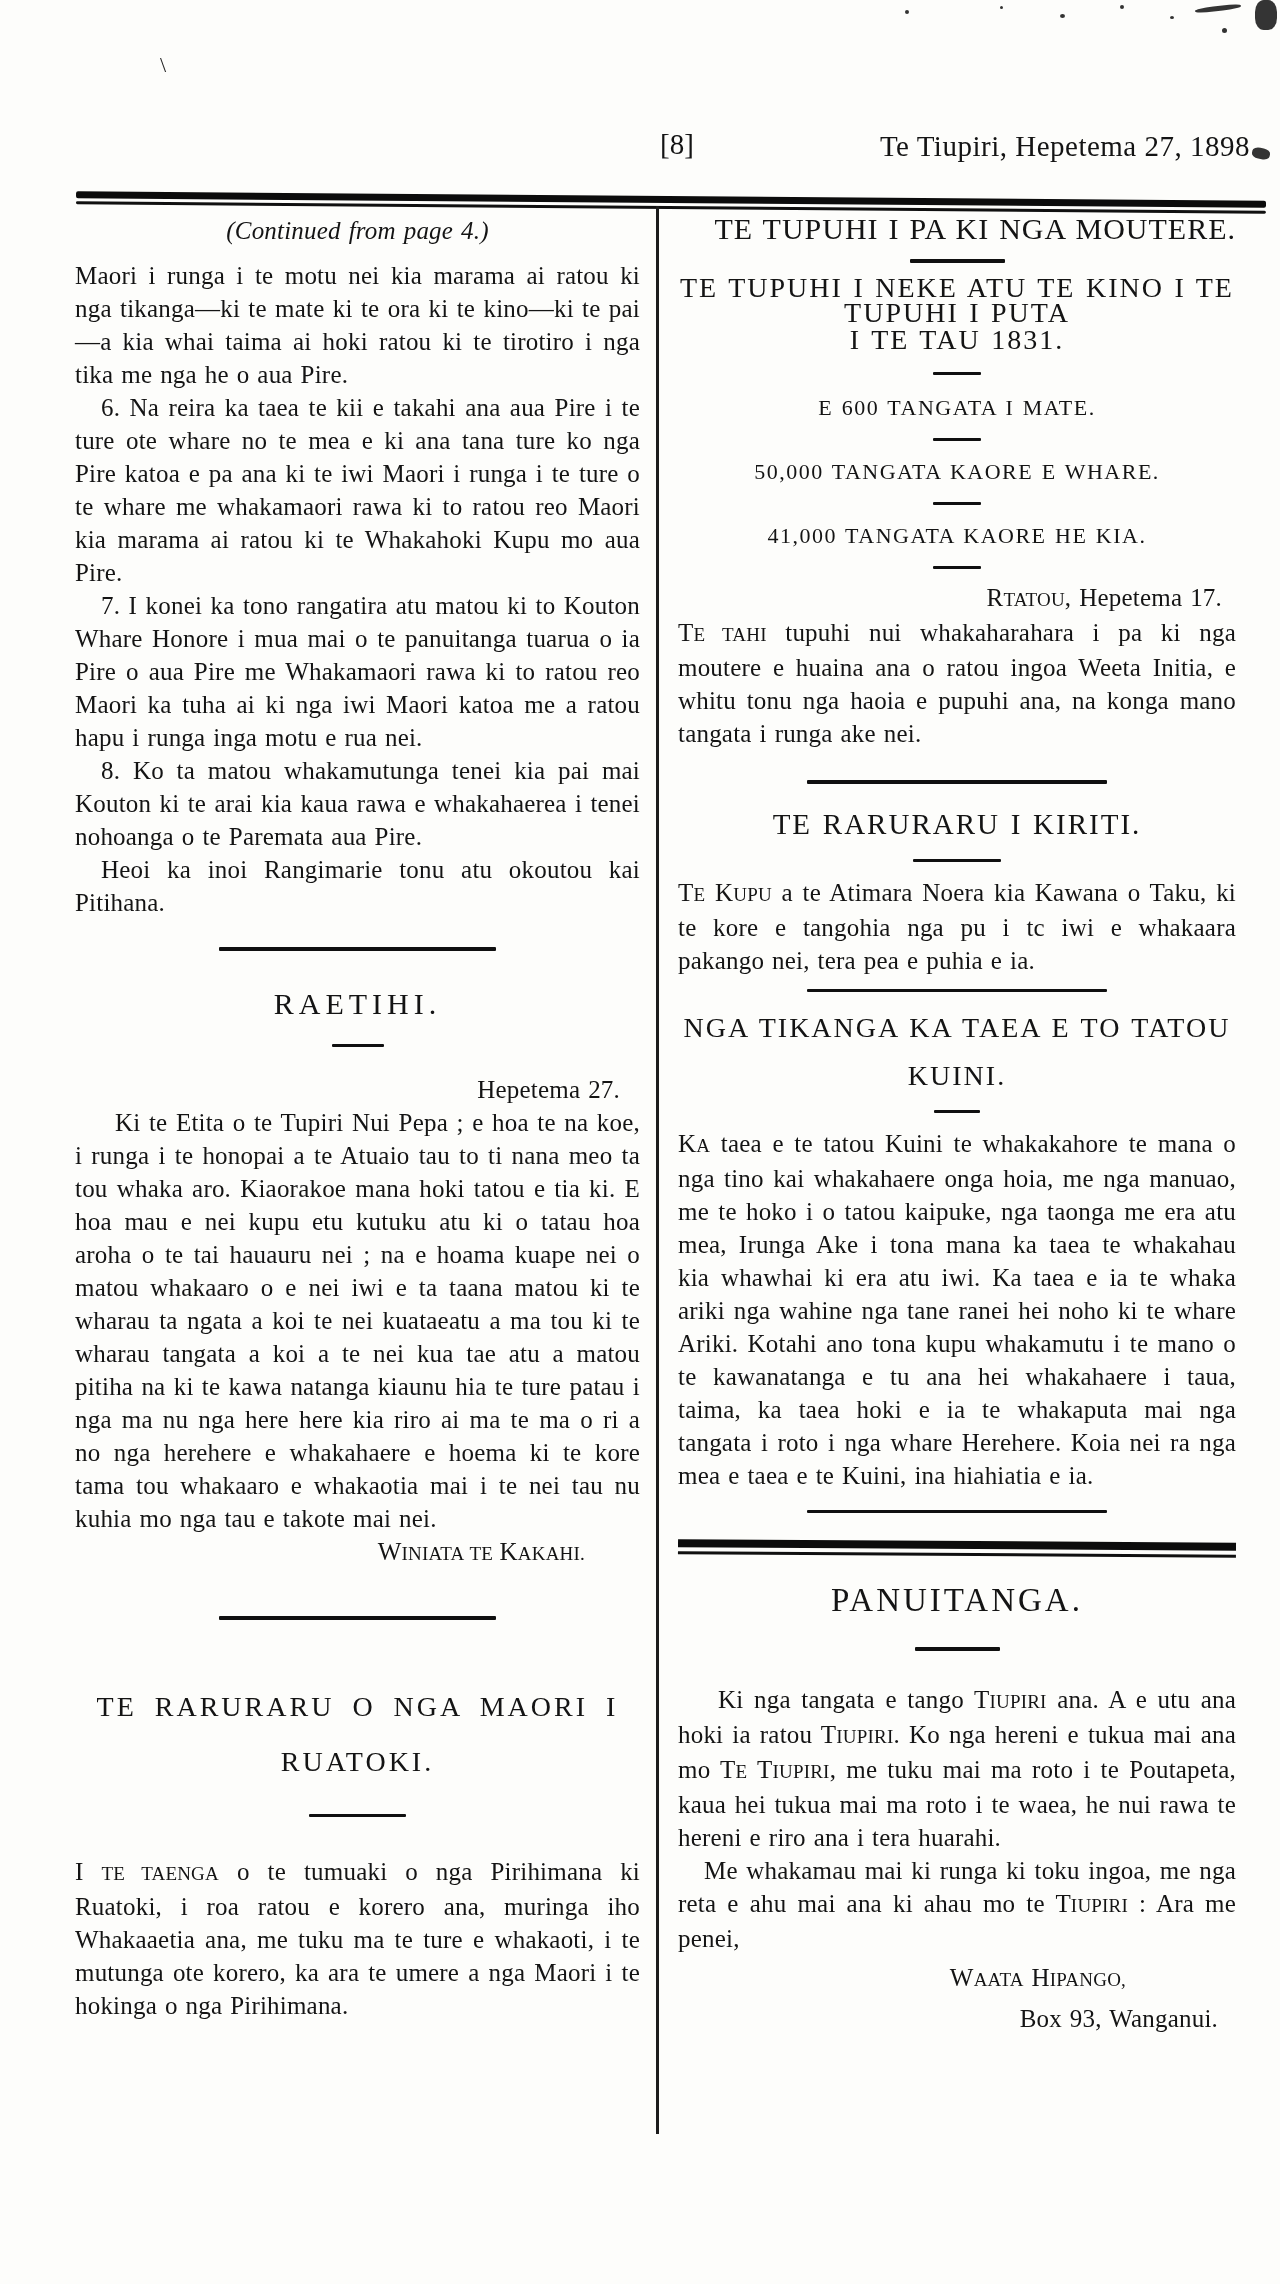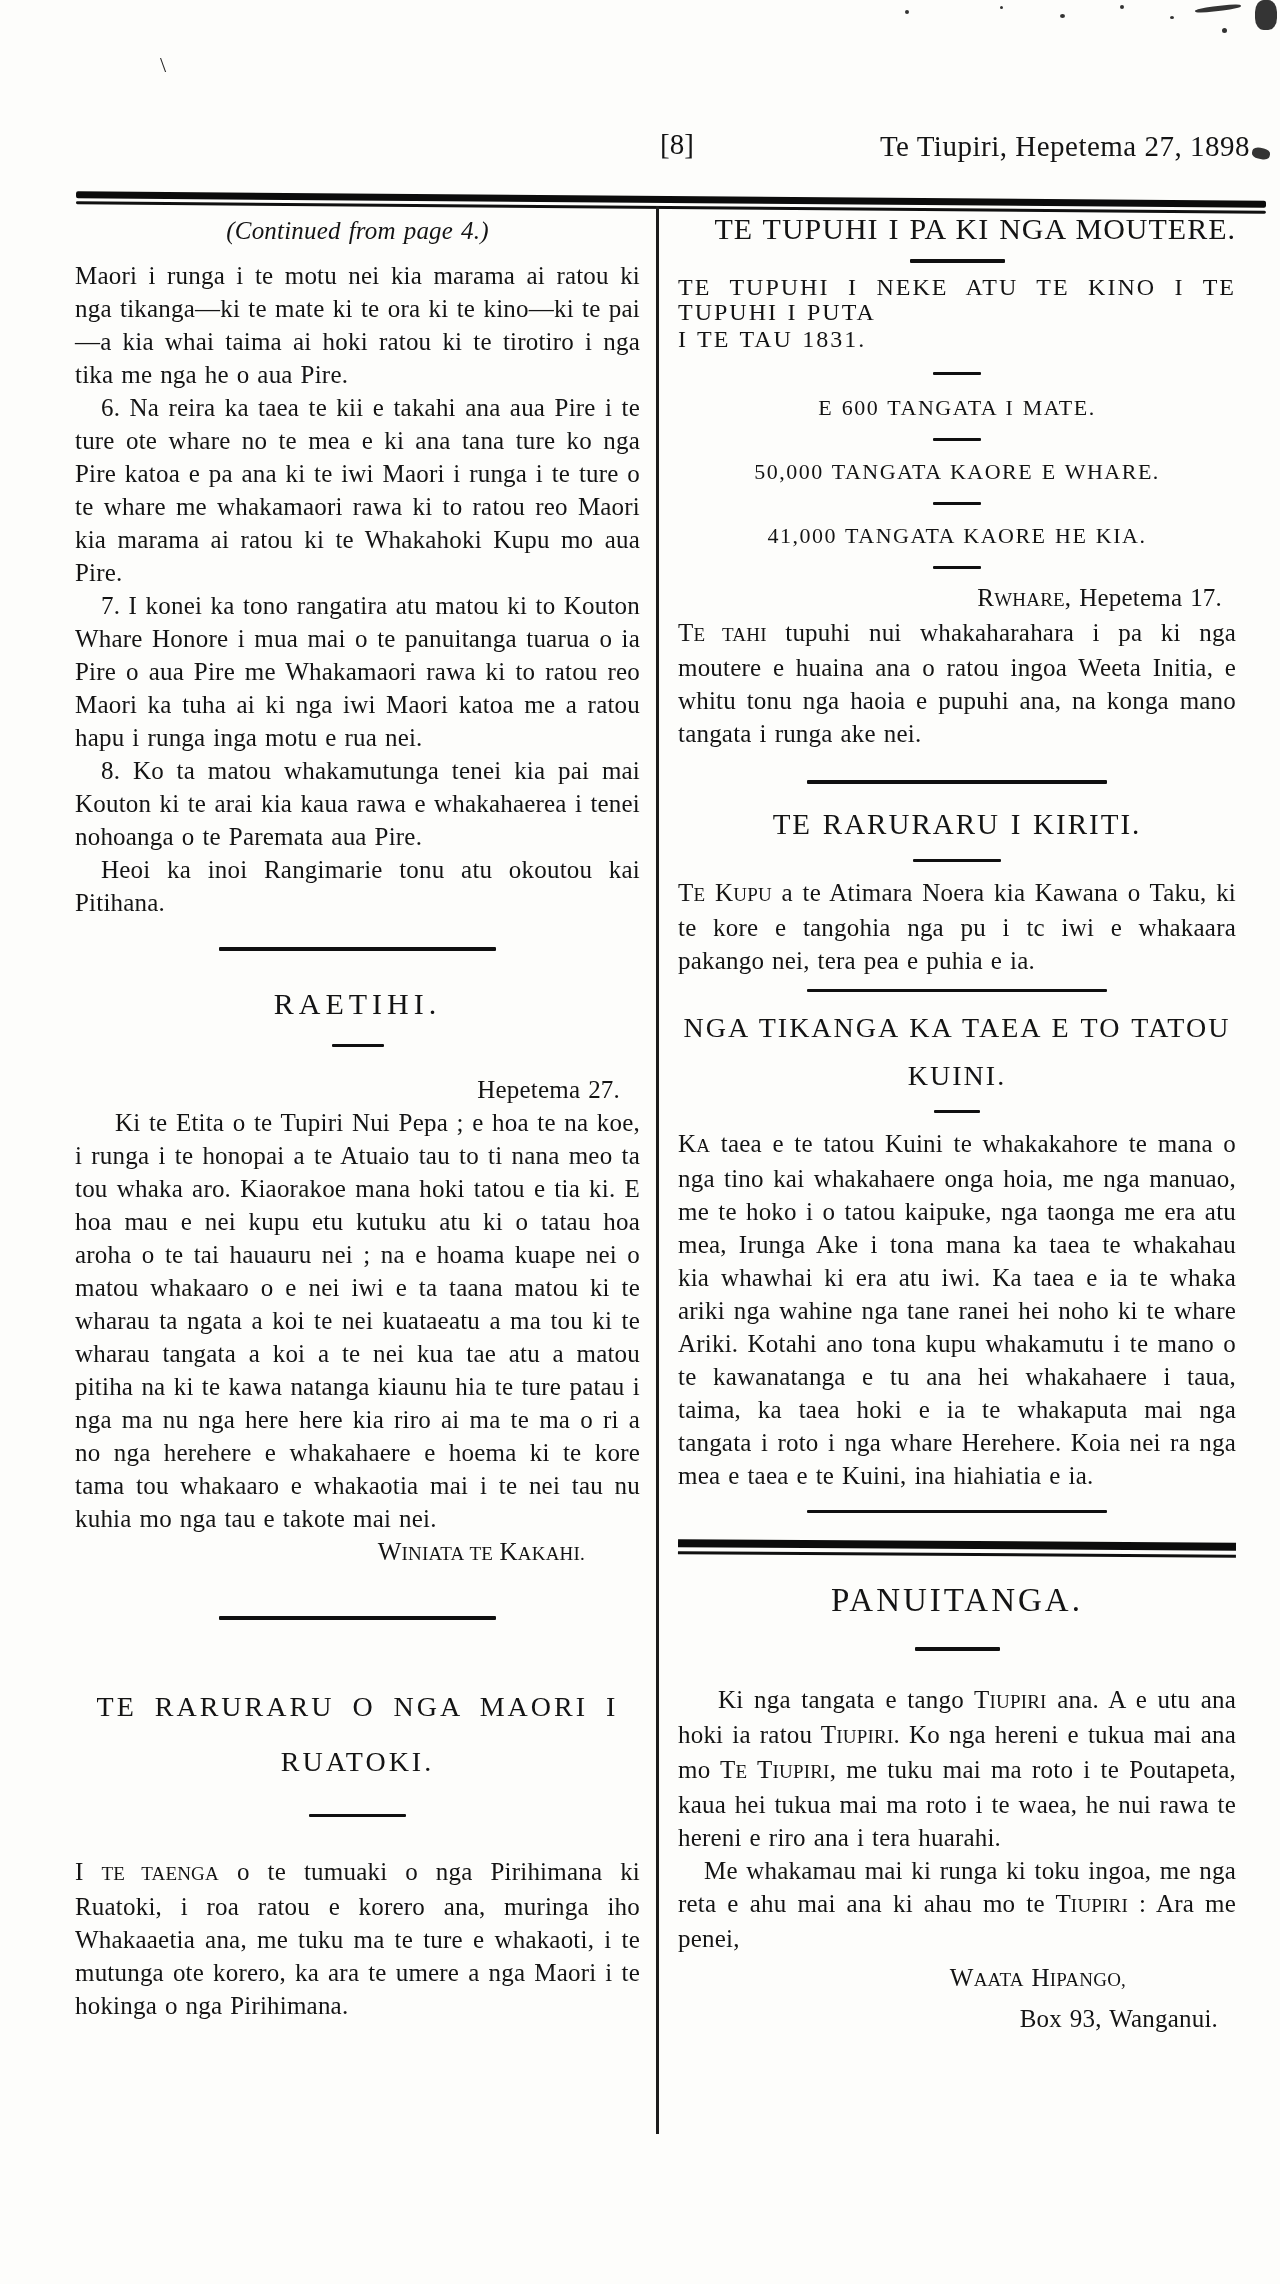--- a/index.html
+++ b/index.html
@@ -33,21 +33,21 @@
   
   .rule{background:#101010;border-radius:1px;}
   .rule-c{margin-left:auto;margin-right:auto;}
   .thick-rule{transform:rotate(.35deg);}
   .thick-rule .hr1{height:8px;background:#0c0c0c;}
   .thick-rule .hr2{height:3px;background:#101010;margin-top:4px;}
   
   .h-raetihi{text-align:center;font-size:30px;letter-spacing:5px;margin-top:36px;}
   .h-ruatoki{text-align:center;font-size:28px;letter-spacing:3px;word-spacing:8px;}
   .h-main{text-align:right;font-size:30px;letter-spacing:1px;white-space:nowrap;}
-  .h-sub{font-size:24px;line-height:25px;letter-spacing:2px;margin-top:12px;}
+  .h-sub{text-align:center;font-size:28px;line-height:25px;letter-spacing:2px;margin-top:12px;}
   .stat{text-align:center;font-size:22px;letter-spacing:1.5px;}
   .h-kiriti{text-align:center;font-size:29px;letter-spacing:2px;margin-top:24px;}
   .h-kuini{text-align:center;font-size:28px;line-height:48px;letter-spacing:2px;margin-top:12px;}
   .h-panui{text-align:center;font-size:33px;letter-spacing:3px;margin-top:28px;}
   .dateline{text-align:right;padding-right:20px;}
   .sig-right{text-align:right;}
   
   .speck{position:absolute;background:#000;border-radius:50%;opacity:.8;}
   .smudge{position:absolute;background:#111;opacity:.85;border-radius:40%;}
   .stray{position:absolute;font-size:22px;color:#222;}
@@ -110,21 +110,21 @@
     <div class="h-sub" style="margin-top:2px;">I TE TAU 1831.</div>
     <div class="rule rule-c" style="width:48px;height:3px;margin-top:20px;"></div>
 
     <div class="stat" style="margin-top:16px;">E 600 TANGATA I MATE.</div>
     <div class="rule rule-c" style="width:48px;height:3px;margin-top:14px;"></div>
     <div class="stat" style="margin-top:14px;">50,000 TANGATA KAORE E WHARE.</div>
     <div class="rule rule-c" style="width:48px;height:3px;margin-top:14px;"></div>
     <div class="stat" style="margin-top:14px;">41,000 TANGATA KAORE HE KIA.</div>
     <div class="rule rule-c" style="width:48px;height:3px;margin-top:14px;"></div>
 
-    <p class="dateline" style="padding-right:14px;margin-top:12px;"><span>R</span><span class="seg-sc">WHARE</span><span>, Hepetema 17.</span></p>
+    <p class="dateline" style="padding-right:14px;margin-top:12px;"><span>R</span><span class="seg-sc">TATOU</span><span>, Hepetema 17.</span></p>
     <p><span>T</span><span class="seg-sc">E TAHI</span><span> tupuhi nui whakaharahara i pa ki nga moutere e huaina ana o ratou ingoa Weeta Initia, e whitu tonu nga haoia e pupuhi ana, na konga mano tangata i runga ake nei.</span></p>
 
     <div class="rule rule-c" style="width:300px;height:4px;margin-top:30px;"></div>
     <div class="h-kiriti">TE RARURARU I KIRITI.</div>
     <div class="rule rule-c" style="width:88px;height:3px;margin-top:18px;"></div>
 
     <p style="margin-top:14px;"><span>T</span><span class="seg-sc">E</span><span> K</span><span class="seg-sc">UPU</span><span> a te Atimara Noera kia Kawana o Taku, ki te kore e tangohia nga pu i tc iwi e whakaara pakango nei, tera pea e puhia e ia.</span></p>
 
     <div class="rule rule-c" style="width:300px;height:3px;margin-top:12px;"></div>
     <div class="h-kuini">NGA TIKANGA KA TAEA E TO TATOU KUINI.</div>

